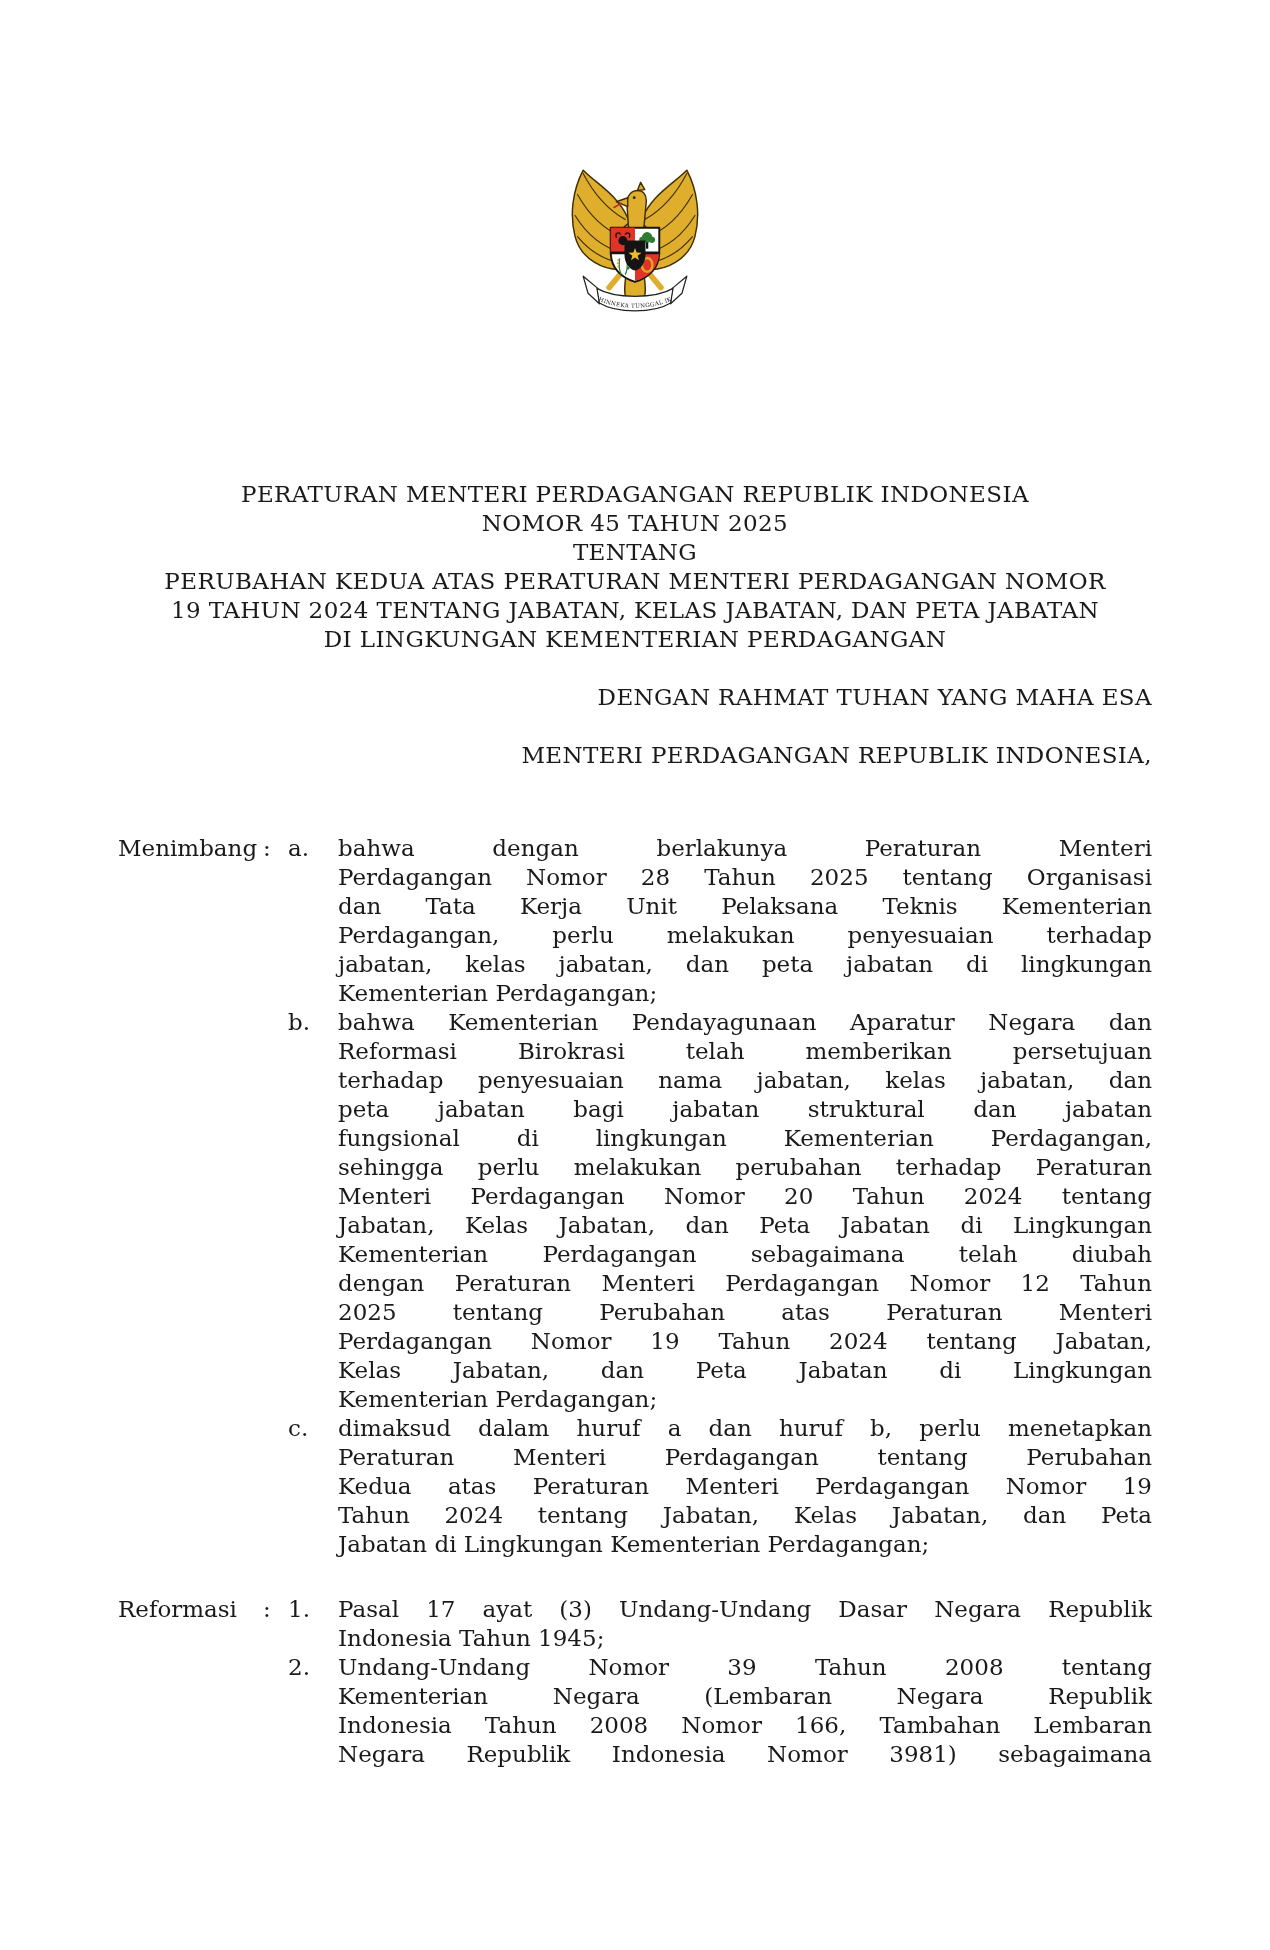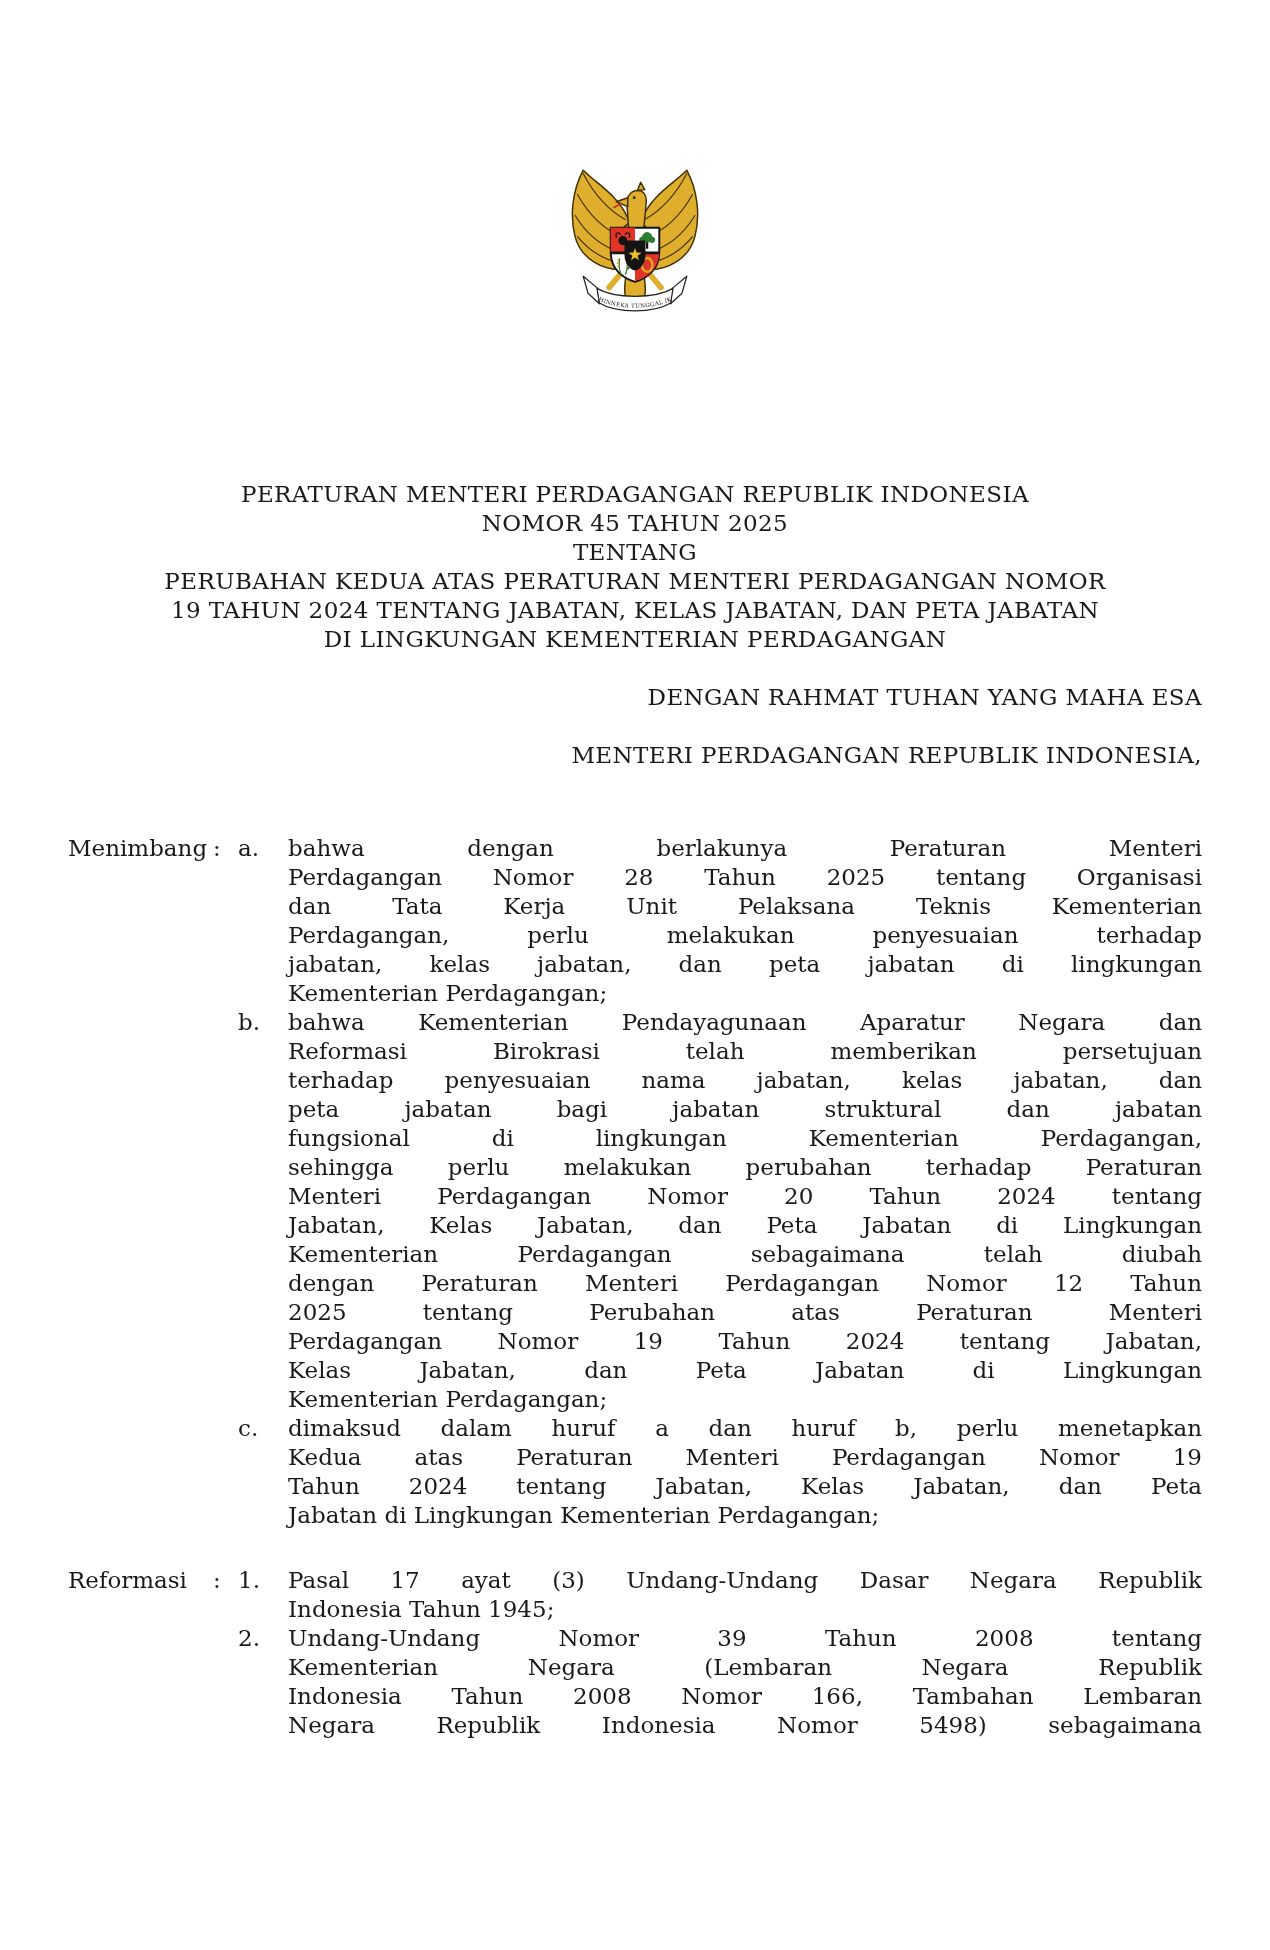--- a/index.html
+++ b/index.html
@@ -10,21 +10,21 @@
     font-family: "DejaVu Serif", serif;
     margin: 0 auto;
     overflow: hidden;
     position: relative;
   }
   .emblem-wrap { padding-top: 158px; display: flex; justify-content: center; }
   svg.garuda { width: 170px; height: 162px; display: block; }
   .gold { fill: #DFAE2C; stroke: #3F3000; stroke-width: 1.8; stroke-linejoin: round; }
   .gline { stroke: #3F3000; fill: none; stroke-width: 1.4; stroke-linecap: round; }
 
-  .content { padding: 0 68px; }
+  .content { padding: 0 118px; }
   .title-block { margin-top: 160px; text-align: center; }
   .title-line {
     font-size: 23px; line-height: 29px; letter-spacing: 0.4px;
     white-space: nowrap;
   }
   .invocation, .authority {
     margin-top: 29px; text-align: right;
     font-size: 23px; line-height: 29px; letter-spacing: 0.4px;
   }
   .sections { margin-top: 64px; }
@@ -175,20 +175,21 @@
               <div class="jline">Kelas Jabatan, dan Peta Jabatan di Lingkungan</div>
               <div class="jline lastline">Kementerian Perdagangan;</div>
             </div>
           </div>
           <div class="sec-row">
             <div class="sec-label"></div>
             <div class="sec-colon"></div>
             <div class="sec-marker">c.</div>
             <div class="sec-text">
               <div class="jline">dimaksud dalam huruf a dan huruf b, perlu menetapkan</div>
+              <div class="jline">Peraturan Menteri Perdagangan tentang Perubahan</div>
               <div class="jline">Kedua atas Peraturan Menteri Perdagangan Nomor 19</div>
               <div class="jline">Tahun 2024 tentang Jabatan, Kelas Jabatan, dan Peta</div>
               <div class="jline lastline">Jabatan di Lingkungan Kementerian Perdagangan;</div>
             </div>
           </div>
         </div>
         <div class="section">
           <div class="sec-row">
             <div class="sec-label">Reformasi</div>
             <div class="sec-colon">:</div>
@@ -199,20 +200,20 @@
             </div>
           </div>
           <div class="sec-row">
             <div class="sec-label"></div>
             <div class="sec-colon"></div>
             <div class="sec-marker">2.</div>
             <div class="sec-text">
               <div class="jline">Undang-Undang Nomor 39 Tahun 2008 tentang</div>
               <div class="jline">Kementerian Negara (Lembaran Negara Republik</div>
               <div class="jline">Indonesia Tahun 2008 Nomor 166, Tambahan Lembaran</div>
-              <div class="jline">Negara Republik Indonesia Nomor 5498) sebagaimana</div>
+              <div class="jline">Negara Republik Indonesia Nomor 3981) sebagaimana</div>
             </div>
           </div>
         </div>
       </div>
 
   </main>
 </div>
 
 </body></html>

